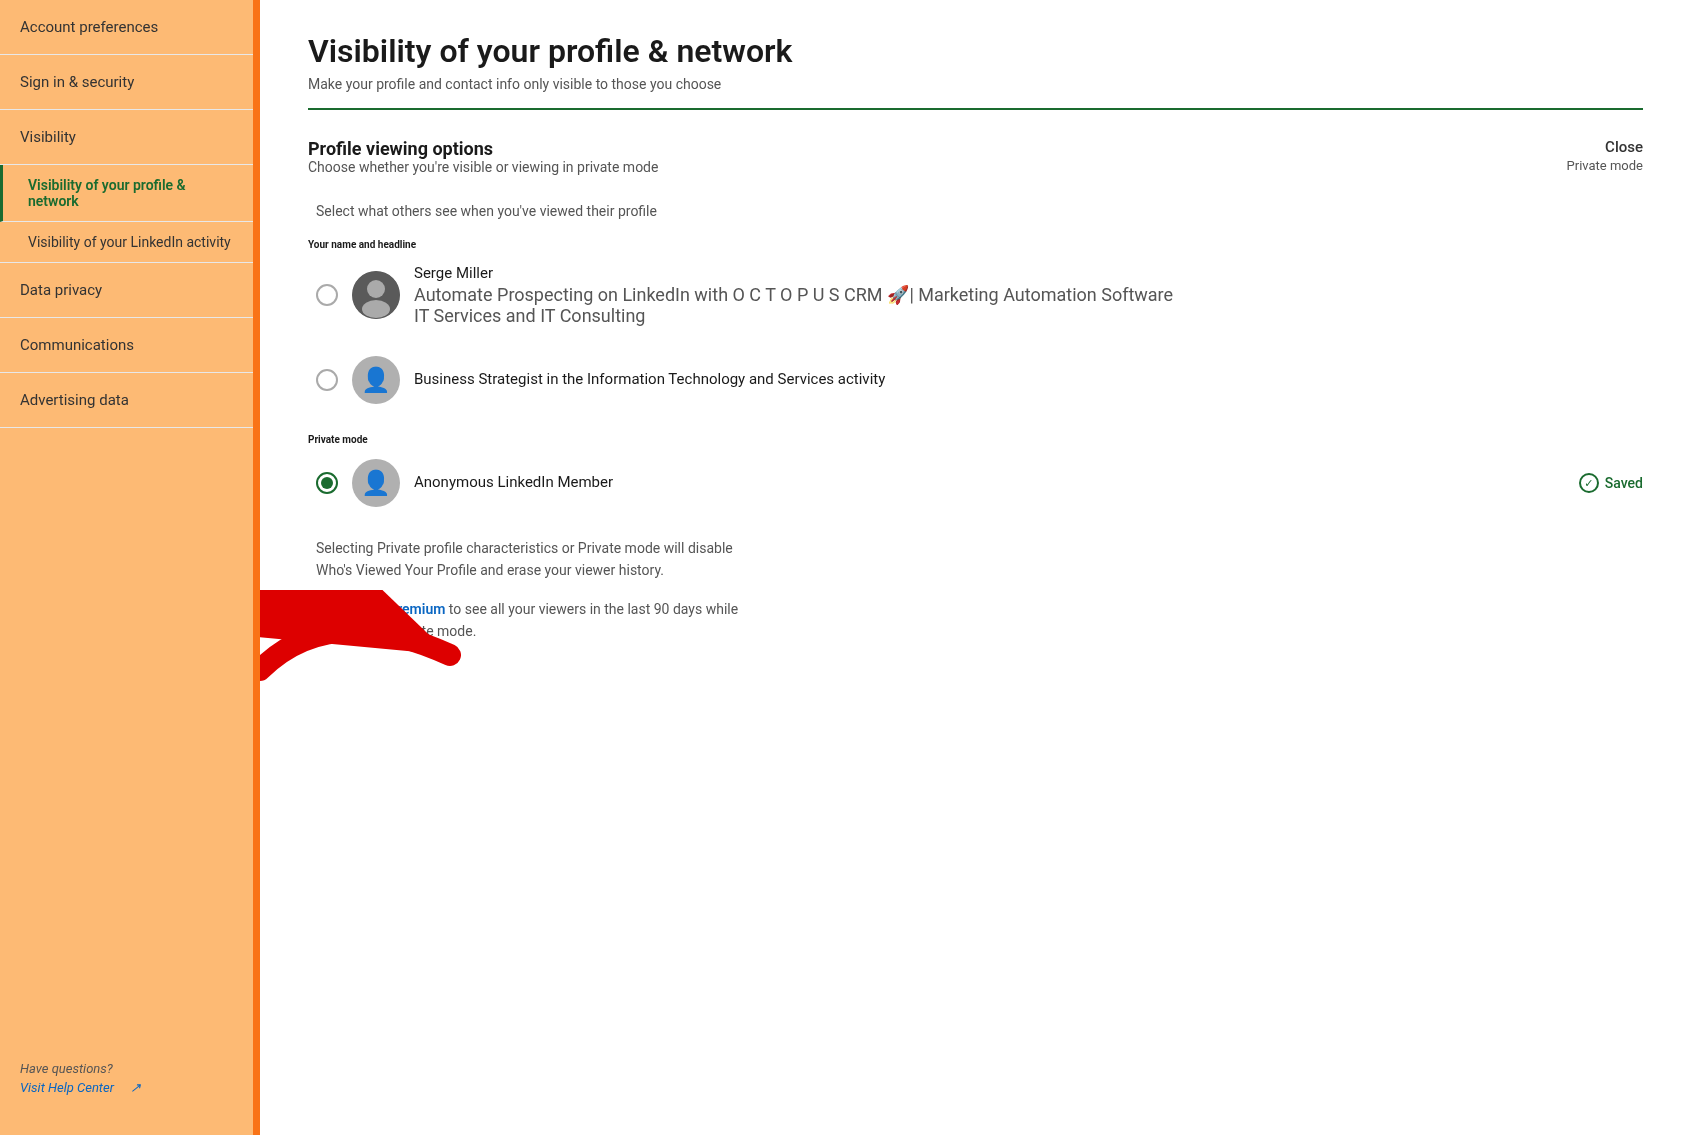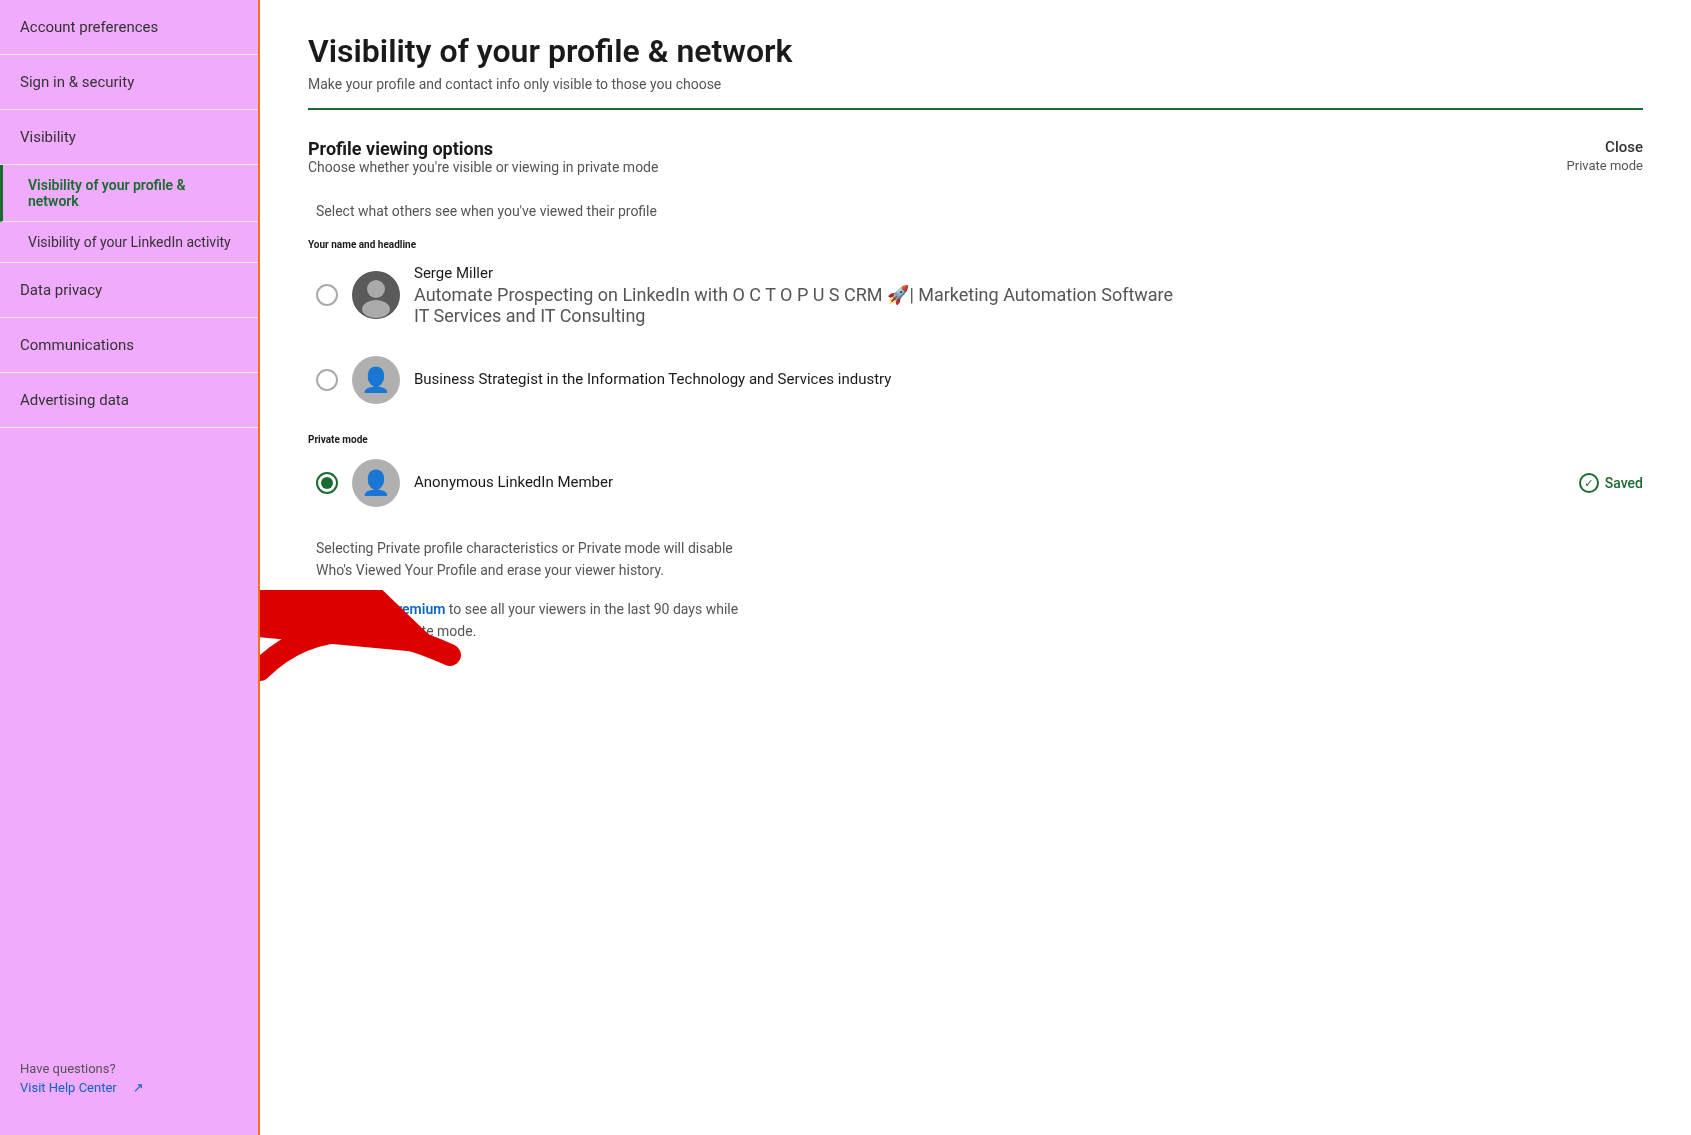--- a/index.html
+++ b/index.html
@@ -1,22 +1,22 @@
 <!DOCTYPE html>
 <html><head>
   <meta charset="utf-8">
   <style>
     * { box-sizing: border-box; margin: 0; padding: 0; }
     body { font-family: -apple-system, BlinkMacSystemFont, 'Segoe UI', Roboto, sans-serif; background: #f3f2ef; display: flex; min-height: 100vh; }
 
     .sidebar {
       width: 260px;
       min-width: 260px;
-      background: #f0abfc;
-      border-right: 2px solid #f97316;
+      background: #fdba74;
+      border-right: 7px solid #f97316;
       display: flex;
       flex-direction: column;
       padding-bottom: 20px;
     }
 
     .sidebar-item {
       padding: 18px 20px;
       border-bottom: 1px solid #e8e8e8;
       cursor: pointer;
       font-size: 15px;
@@ -45,20 +45,21 @@
       border-left: 3px solid #1a6b2f;
       color: #1a6b2f;
       font-weight: 600;
       padding-left: 25px;
     }
 
     .sidebar-footer {
       margin-top: auto;
       padding: 20px;
       font-size: 13px;
+      font-style: italic;
     }
 
     .sidebar-footer .have-questions {
       color: #555;
       margin-bottom: 4px;
     }
 
     .sidebar-footer .help-link {
       color: #0a66c2;
       text-decoration: none;
@@ -338,21 +339,21 @@
     </div>
   </div>
 
   <div>
     <div class="option-row">
       <div class="radio-btn"></div>
       <div class="avatar-placeholder">
         <span class="avatar-icon">👤</span>
       </div>
       <div class="option-text-area">
-        <div class="option-name">Business Strategist in the Information Technology and Services industry</div>
+        <div class="option-name">Business Strategist in the Information Technology and Services activity</div>
       </div>
     </div>
   </div>
 
   <div>
     <div class="option-group-title">Private mode</div>
     <div class="option-row" style="position:relative;">
       <div class="radio-btn selected"></div>
       <div class="avatar-placeholder">
         <span class="avatar-icon">👤</span>

